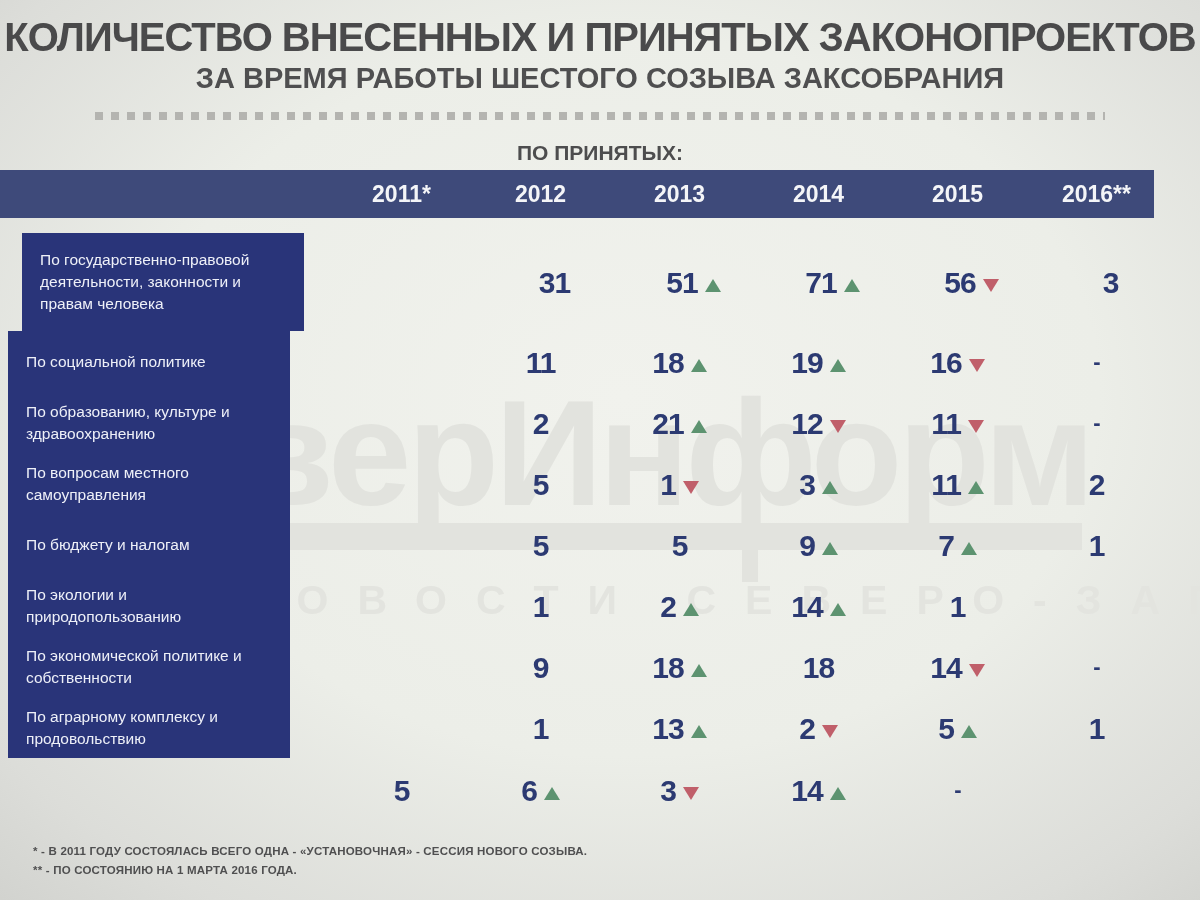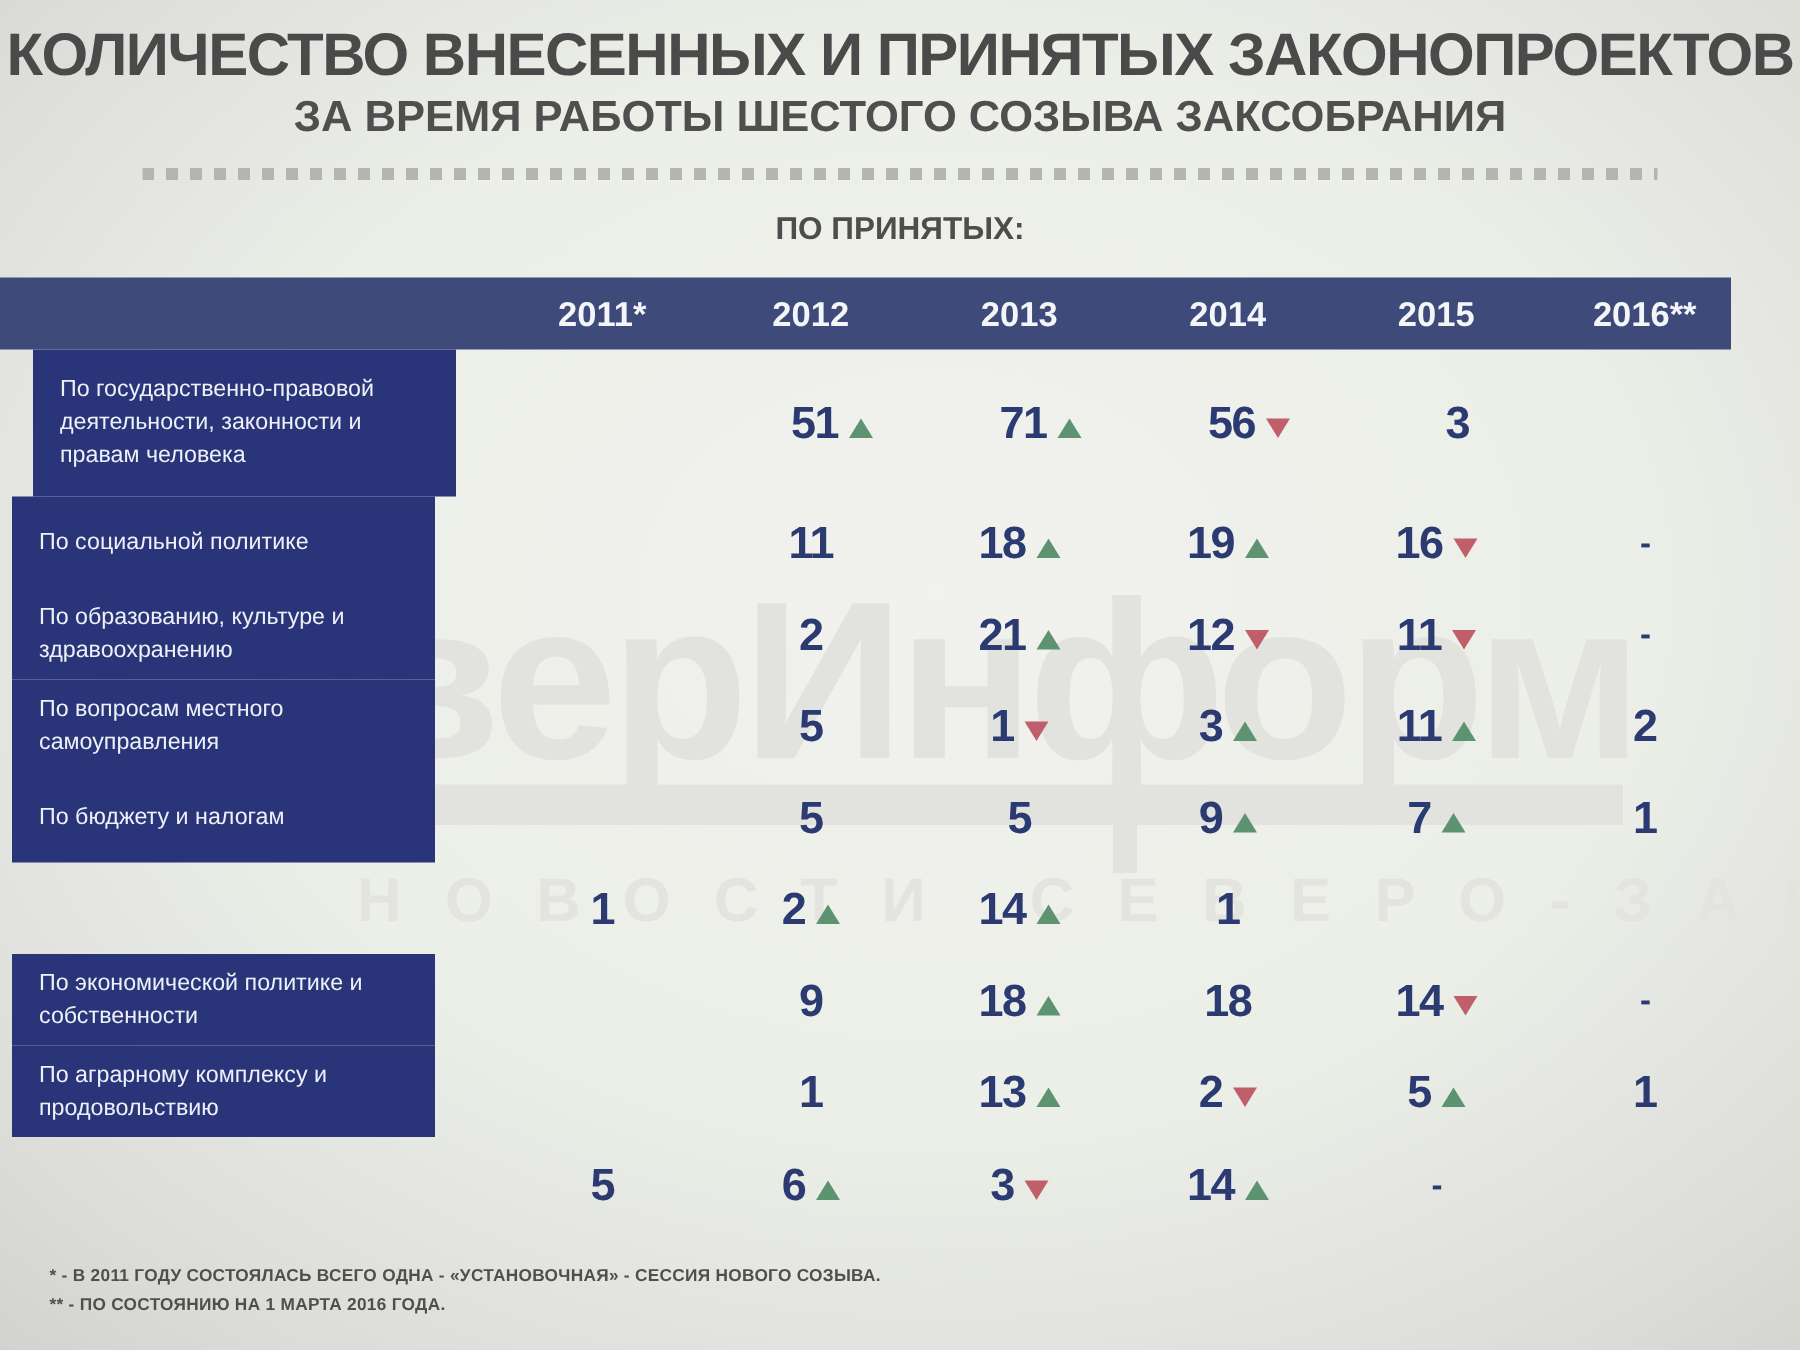--- a/index.html
+++ b/index.html
@@ -36,21 +36,21 @@
   }
   .wm-bar { position:absolute; top:523px; left:286px; width:796px; height:27px; background:#e2e3de; }
   .wm-tick { position:absolute; top:550px; left:742px; width:16px; height:32px; background:#e2e3de; }
   .wm-tagline {
     position:absolute; top:578px; left:238px; font-size:41px; font-weight:600;
     color:#e3e4df; letter-spacing:29px; white-space:nowrap; line-height:1.1;
   }
   
   .grid-cols { display:grid; grid-template-columns:332px repeat(6,139px); }
   .band {
-    position:absolute; top:185px; left:0; width:1154px; height:48px;
+    position:absolute; top:170px; left:0; width:1154px; height:48px;
     background:#3e4a7a; z-index:2;
   }
   .band .year-cell {
     display:flex; align-items:center; justify-content:center;
     color:#f4f5f8; font-size:23px; font-weight:700; font-stretch:condensed;
     letter-spacing:0;
   }
   .table-rows { position:absolute; top:233px; left:0; width:1200px; z-index:1; }
   .row { min-height:61px; }
   .row:first-child { min-height:98px;margin-left:14px; }
@@ -108,20 +108,23 @@
   <div class="table-rows" id="table-rows">
 
   <div class="row grid-cols">
         <div class="label-cell">
           <div class="label-bg">
             <div class="label-text">По государственно-правовой деятельности, законности и правам человека</div>
           </div>
         </div>
         <div class="value-cell"></div>
         <div class="value-cell">
+          <span class="num">31</span>
+        </div>
+        <div class="value-cell">
           <span class="num">51</span>
           <span class="tri tri-up"></span>
         </div>
         <div class="value-cell">
           <span class="num">71</span>
           <span class="tri tri-up"></span>
         </div>
         <div class="value-cell">
           <span class="num">56</span>
           <span class="tri tri-down"></span>
@@ -227,20 +230,25 @@
         </div>
         <div class="value-cell">
           <span class="num">7</span>
           <span class="tri tri-up"></span>
         </div>
         <div class="value-cell">
           <span class="num">1</span>
         </div>
       </div>
       <div class="row grid-cols">
+        <div class="label-cell">
+          <div class="label-bg">
+            <div class="label-text">По экологии и природопользованию</div>
+          </div>
+        </div>
         <div class="value-cell"></div>
         <div class="value-cell">
           <span class="num">1</span>
         </div>
         <div class="value-cell">
           <span class="num">2</span>
           <span class="tri tri-up"></span>
         </div>
         <div class="value-cell">
           <span class="num">14</span>

